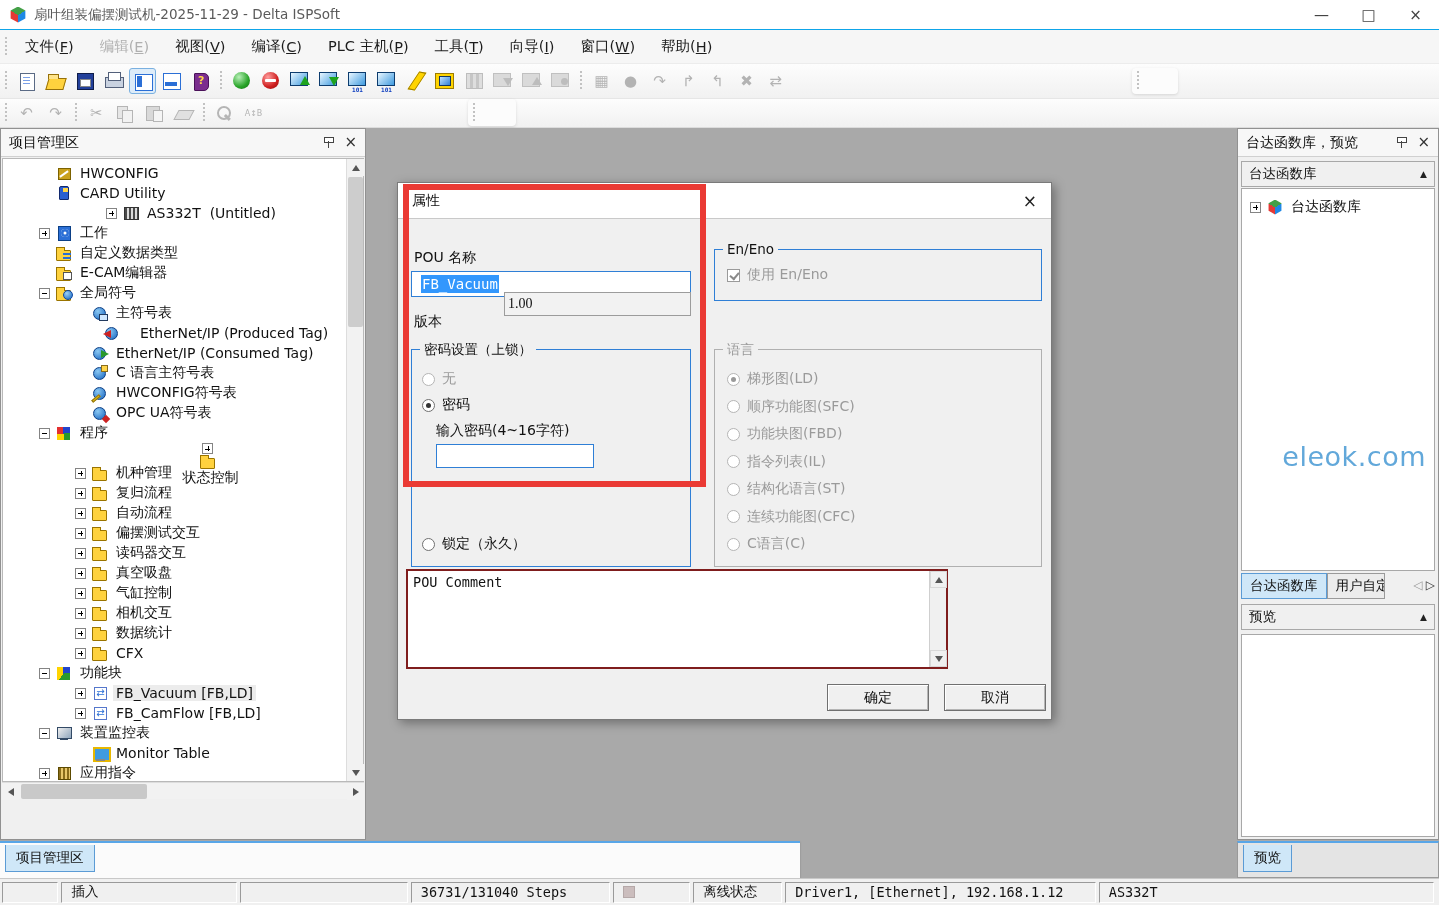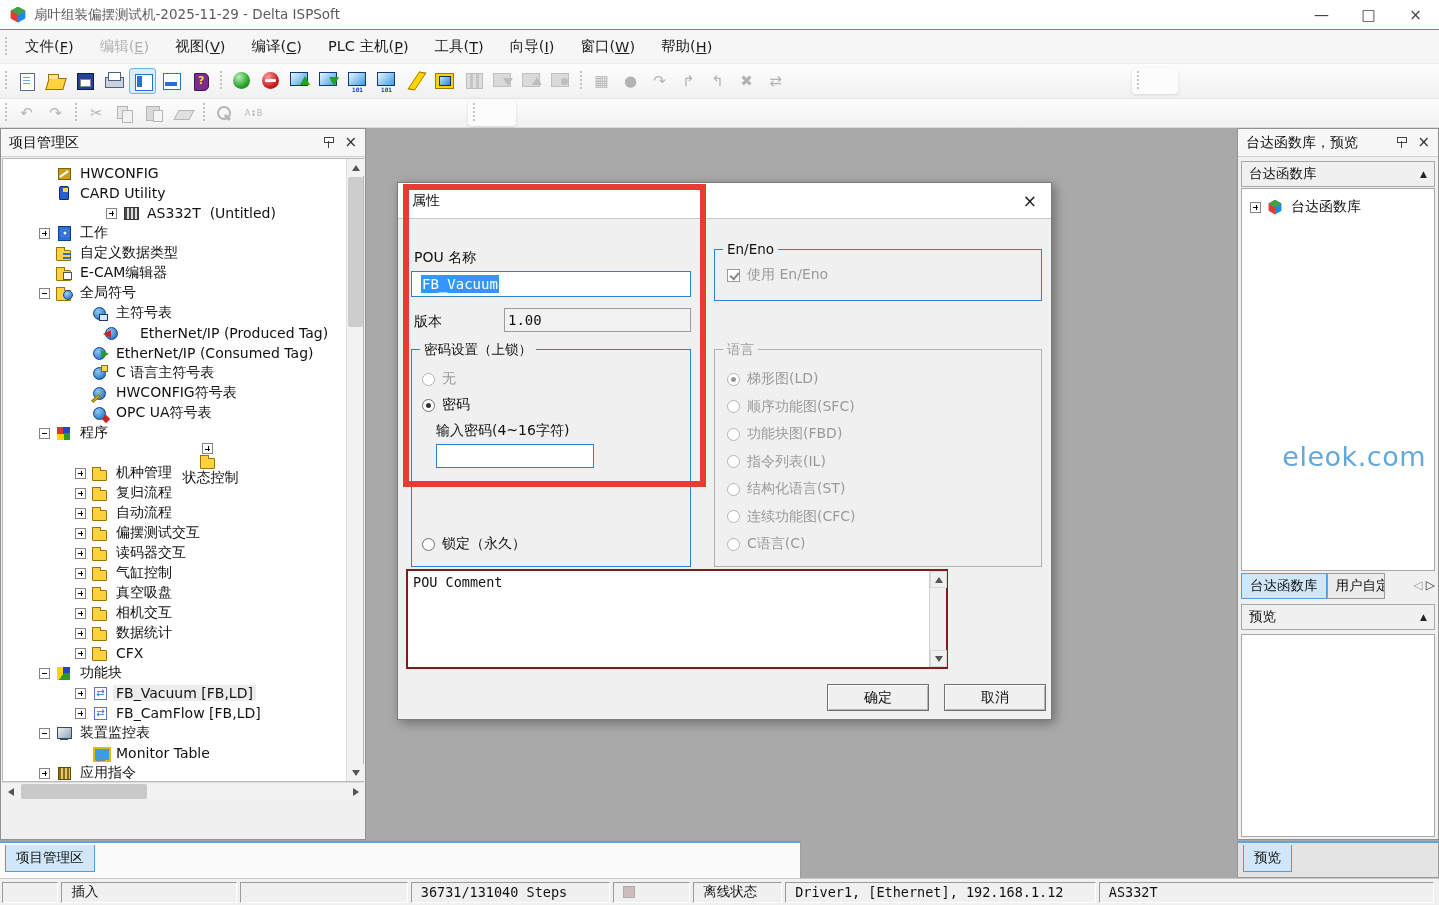--- a/index.html
+++ b/index.html
@@ -308,22 +308,22 @@
           <div class="trow" style="padding-left: 72px;"><span class="expsp"></span><span class="ti ti-globe-c"><i class="ov ov-c"></i></span><span class="tlabel">C 语言主符号表</span></div>
           <div class="trow" style="padding-left: 72px;"><span class="expsp"></span><span class="ti ti-globe-wrench"><i class="ov ov-wrench"></i></span><span class="tlabel">HWCONFIG符号表</span></div>
           <div class="trow" style="padding-left: 72px;"><span class="expsp"></span><span class="ti ti-globe-opc"><i class="ov ov-opc"></i></span><span class="tlabel">OPC UA符号表</span></div>
           <div class="trow" style="padding-left: 36px;"><span class="exp"></span><span class="ti ti-blocks"></span><span class="tlabel">程序</span></div>
           <div class="trow" style="padding-left: 72px; flex-direction: column;"><span class="exp plus"></span><span class="ti ti-folder"></span><span class="tlabel">状态控制</span></div>
           <div class="trow" style="padding-left: 72px;"><span class="exp plus"></span><span class="ti ti-folder"></span><span class="tlabel">机种管理</span></div>
           <div class="trow" style="padding-left: 72px;"><span class="exp plus"></span><span class="ti ti-folder"></span><span class="tlabel">复归流程</span></div>
           <div class="trow" style="padding-left: 72px;"><span class="exp plus"></span><span class="ti ti-folder"></span><span class="tlabel">自动流程</span></div>
           <div class="trow" style="padding-left: 72px;"><span class="exp plus"></span><span class="ti ti-folder"></span><span class="tlabel">偏摆测试交互</span></div>
           <div class="trow" style="padding-left: 72px;"><span class="exp plus"></span><span class="ti ti-folder"></span><span class="tlabel">读码器交互</span></div>
+          <div class="trow" style="padding-left: 72px;"><span class="exp plus"></span><span class="ti ti-folder"></span><span class="tlabel">真空吸盘</span></div>
           <div class="trow" style="padding-left: 72px;"><span class="exp plus"></span><span class="ti ti-folder"></span><span class="tlabel">气缸控制</span></div>
-          <div class="trow" style="padding-left: 72px;"><span class="exp plus"></span><span class="ti ti-folder"></span><span class="tlabel">真空吸盘</span></div>
           <div class="trow" style="padding-left: 72px;"><span class="exp plus"></span><span class="ti ti-folder"></span><span class="tlabel">相机交互</span></div>
           <div class="trow" style="padding-left: 72px;"><span class="exp plus"></span><span class="ti ti-folder"></span><span class="tlabel">数据统计</span></div>
           <div class="trow" style="padding-left: 72px;"><span class="exp plus"></span><span class="ti ti-folder"></span><span class="tlabel">CFX</span></div>
           <div class="trow" style="padding-left: 36px;"><span class="exp"></span><span class="ti ti-blocks2"></span><span class="tlabel">功能块</span></div>
           <div class="trow sel" style="padding-left: 72px;"><span class="exp plus"></span><span class="ti ti-fb"></span><span class="tlabel">FB_Vacuum [FB,LD]</span></div>
           <div class="trow" style="padding-left: 72px;"><span class="exp plus"></span><span class="ti ti-fb"></span><span class="tlabel">FB_CamFlow [FB,LD]</span></div>
           <div class="trow" style="padding-left: 36px;"><span class="exp"></span><span class="ti ti-monitor-set"></span><span class="tlabel">装置监控表</span></div>
           <div class="trow" style="padding-left: 72px;"><span class="expsp"></span><span class="ti ti-monitor"></span><span class="tlabel">Monitor Table</span></div>
           <div class="trow" style="padding-left: 36px;"><span class="exp plus"></span><span class="ti ti-appinstr"></span><span class="tlabel">应用指令</span></div>
         </div>
@@ -391,21 +391,21 @@
   <div class="dlg">
     <div class="dlg-title">
       <span>属性</span>
       <span class="dlg-x">×</span>
     </div>
     <span class="dlbl" style="left:16px;top:66px;">POU 名称</span>
     <div class="dinput" style="left:13px;top:88px;width:280px;height:26px;">
       <span class="seltext">FB_Vacuum</span>
     </div>
     <span class="dlbl" style="left:16px;top:130px;">版本</span>
-    <div class="dinput gray" style="left:106px;top:125px;width:187px;height:24px;">
+    <div class="dinput gray" style="left:106px;top:109px;width:187px;height:24px;font-family:Liberation Serif, serif;">
       <span>1.00</span>
     </div>
 
     <div class="gb" style="left:13px;top:166px;width:280px;height:218px;">
       <span class="leg">密码设置（上锁）</span>
       <div class="optrow dis" style="left:10px;top:20px;">
         <span class="radio dis"></span>
         <span>无</span>
       </div>
       <div class="optrow" style="left:10px;top:46px;">

